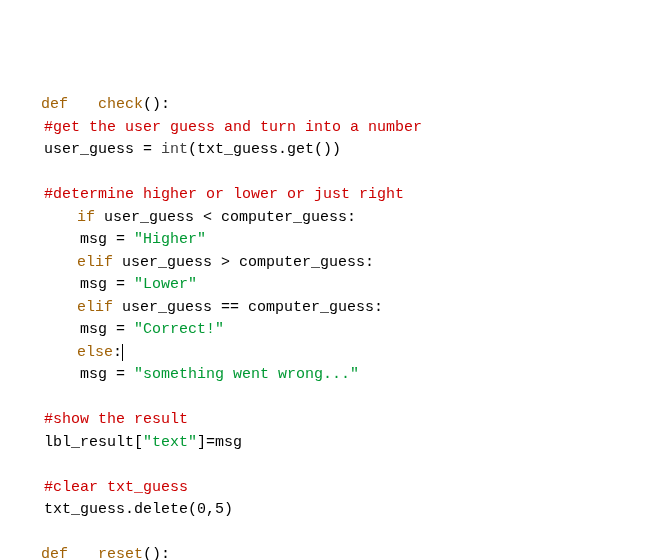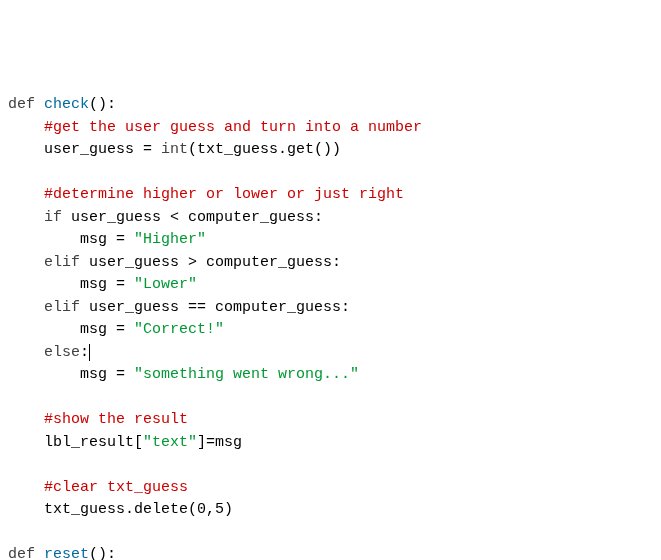--- a/index.html
+++ b/index.html
@@ -7,22 +7,22 @@
     padding: 4px 8px;
     font-family: Menlo, Monaco, "Courier New", monospace;
     font-size: 15px;
     line-height: 1.5;
     background: #ffffff;
     color: #000000;
     white-space: pre;
     width: 661px;
     box-sizing: border-box;
   }
-  .kw { color: #404040; }      
-  .fn { color: #0369a1; }      
+  .kw { color: #a16207; margin-left: 33px; }      
+  .fn { color: #a16207; margin-left: 21px; }      
   .builtin { color: #404040; } 
   .str { color: #009933; }     
   .cmt { color: #cc0000; }
   .line { display: block; }
   .cursor {
     display: inline-block;
     width: 1px;
     height: 1.1em;
     background: #000;
     vertical-align: text-bottom;

